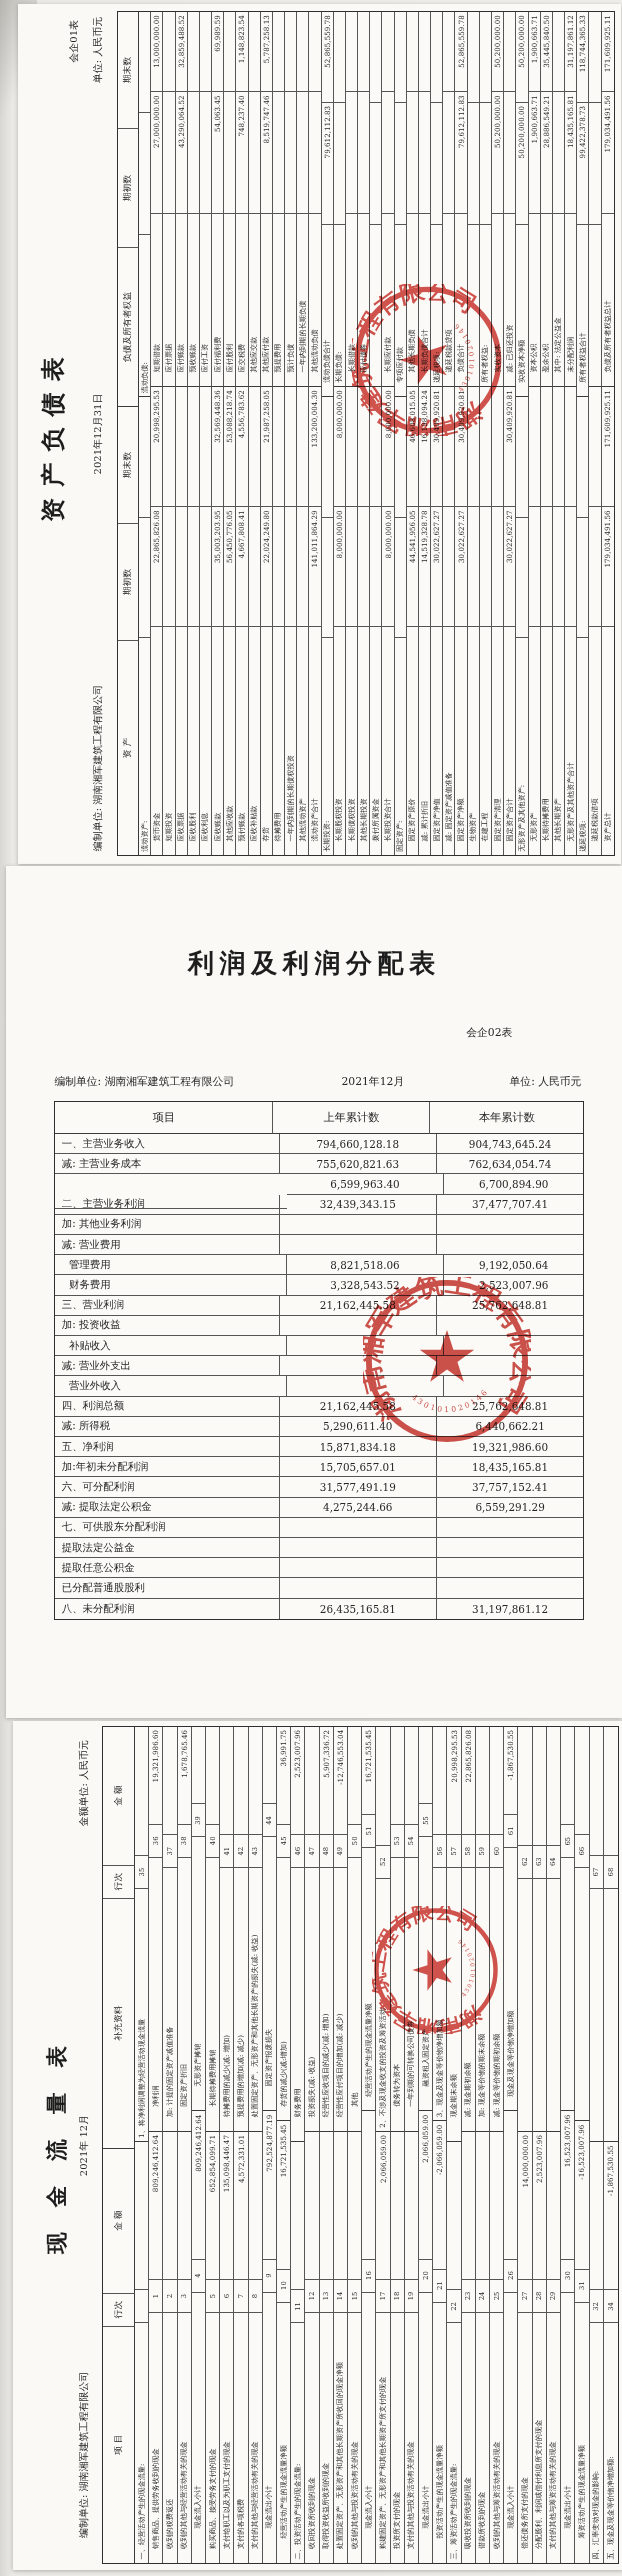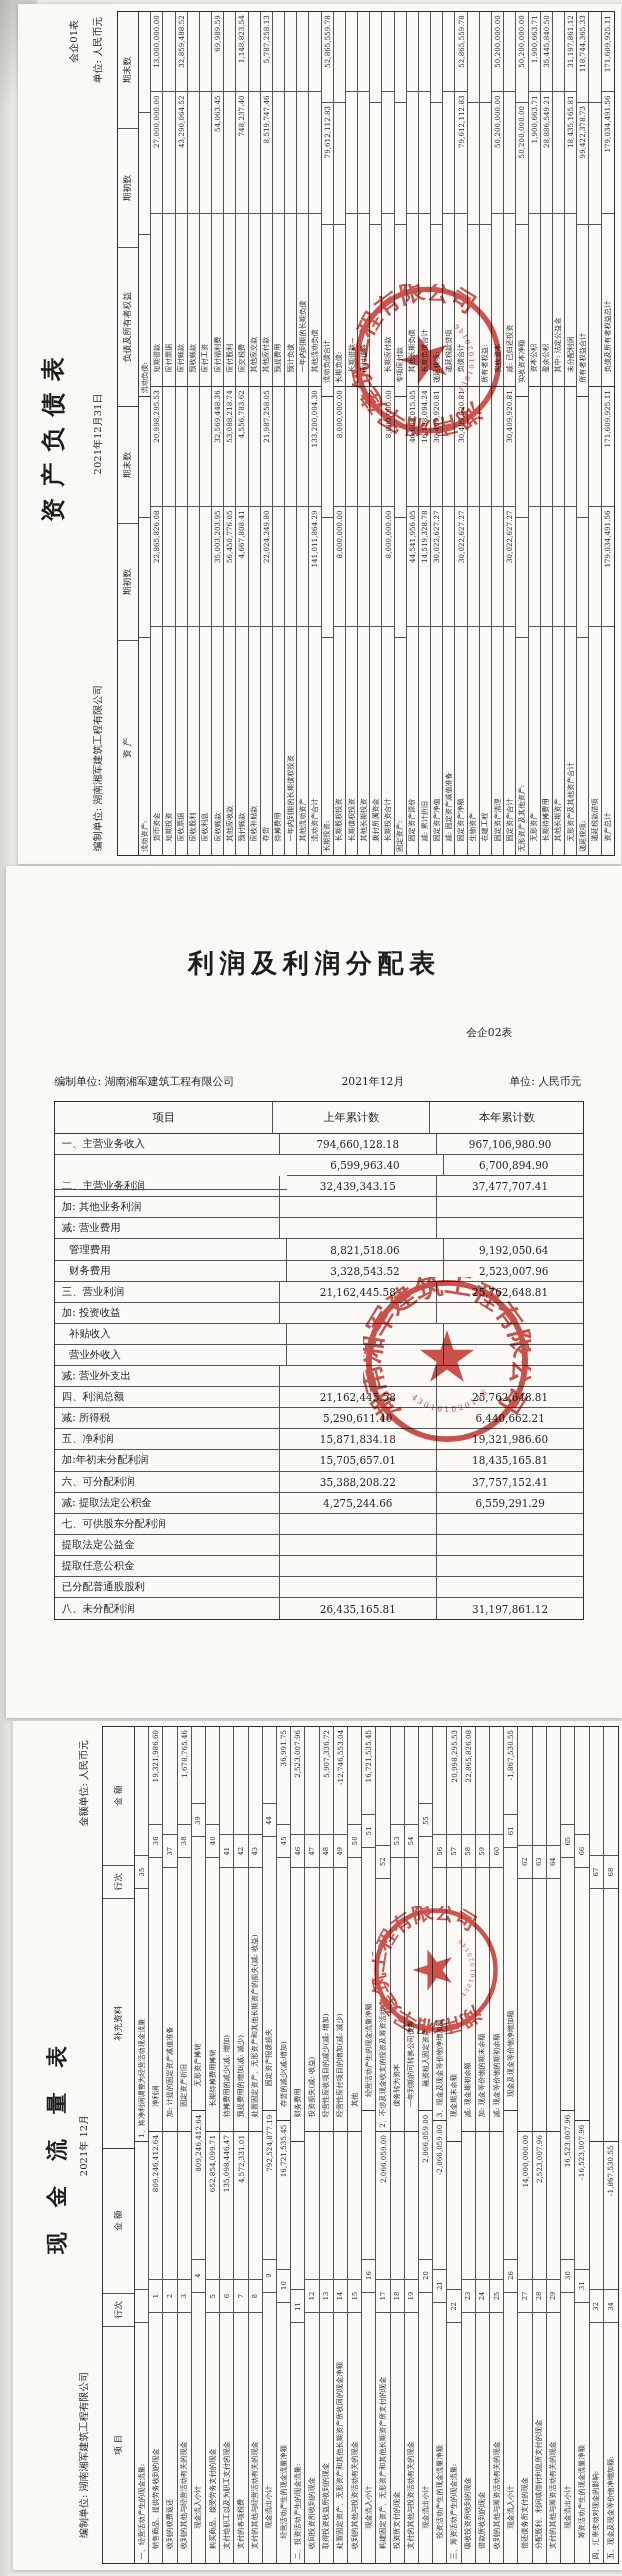--- a/index.html
+++ b/index.html
@@ -424,21 +424,26 @@
     <div class="fin-table is-table">
       <div class="frow fhead">
         <div class="is-item" style="justify-content:center;padding-left:0;">项目</div>
         <div class="is-prev">上年累计数</div>
         <div class="is-curr">本年累计数</div>
       </div>
 
     <div class="frow">
           <div class="is-item">一、主营业务收入</div>
           <div class="is-prev numc">794,660,128.18</div>
-          <div class="is-curr numc">967,106,980.90</div>
+          <div class="is-curr numc">904,743,645.24</div>
+        </div>
+        <div class="frow">
+          <div class="is-item">减: 主营业务成本</div>
+          <div class="is-prev numc">755,620,821.63</div>
+          <div class="is-curr numc">762,634,054.74</div>
         </div>
         <div class="frow">
           <div class="is-item" style="padding-left: 13.6px; margin-top: 34px;">主营业务税金及附加</div>
           <div class="is-prev numc">6,599,963.40</div>
           <div class="is-curr numc">6,700,894.90</div>
         </div>
         <div class="frow">
           <div class="is-item">二、主营业务利润</div>
           <div class="is-prev numc">32,439,343.15</div>
           <div class="is-curr numc">37,477,707.41</div>
@@ -472,26 +477,26 @@
           <div class="is-item">加: 投资收益</div>
           <div class="is-prev numc"></div>
           <div class="is-curr numc"></div>
         </div>
         <div class="frow">
           <div class="is-item" style="padding-left: 13.6px;">补贴收入</div>
           <div class="is-prev numc"></div>
           <div class="is-curr numc"></div>
         </div>
         <div class="frow">
+          <div class="is-item">减: 营业外支出</div>
+          <div class="is-prev numc"></div>
+          <div class="is-curr numc"></div>
+        </div>
+        <div class="frow">
           <div class="is-item" style="padding-left: 13.6px;">营业外收入</div>
-          <div class="is-prev numc"></div>
-          <div class="is-curr numc"></div>
-        </div>
-        <div class="frow">
-          <div class="is-item">减: 营业外支出</div>
           <div class="is-prev numc"></div>
           <div class="is-curr numc"></div>
         </div>
         <div class="frow">
           <div class="is-item">四、利润总额</div>
           <div class="is-prev numc">21,162,445.58</div>
           <div class="is-curr numc">25,762,648.81</div>
         </div>
         <div class="frow">
           <div class="is-item">减: 所得税</div>
@@ -503,21 +508,21 @@
           <div class="is-prev numc">15,871,834.18</div>
           <div class="is-curr numc">19,321,986.60</div>
         </div>
         <div class="frow">
           <div class="is-item">加:年初未分配利润</div>
           <div class="is-prev numc">15,705,657.01</div>
           <div class="is-curr numc">18,435,165.81</div>
         </div>
         <div class="frow">
           <div class="is-item">六、可分配利润</div>
-          <div class="is-prev numc">35,388,208.22</div>
+          <div class="is-prev numc">31,577,491.19</div>
           <div class="is-curr numc">37,757,152.41</div>
         </div>
         <div class="frow">
           <div class="is-item">减: 提取法定公积金</div>
           <div class="is-prev numc">4,275,244.66</div>
           <div class="is-curr numc">6,559,291.29</div>
         </div>
         <div class="frow">
           <div class="is-item">七、可供股东分配利润</div>
           <div class="is-prev numc"></div>

